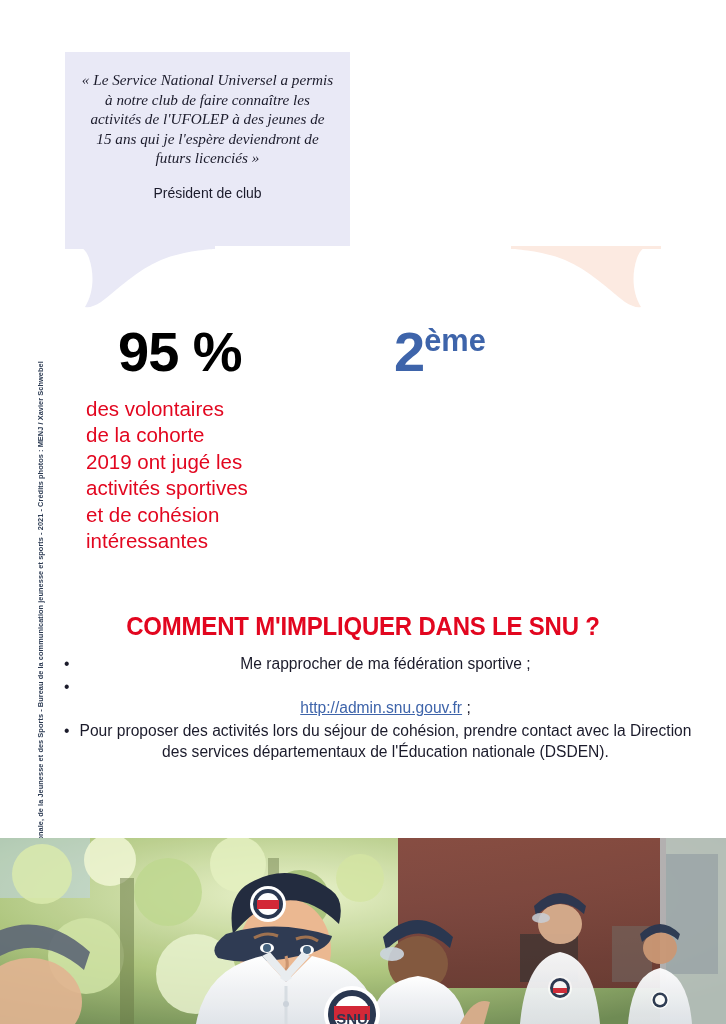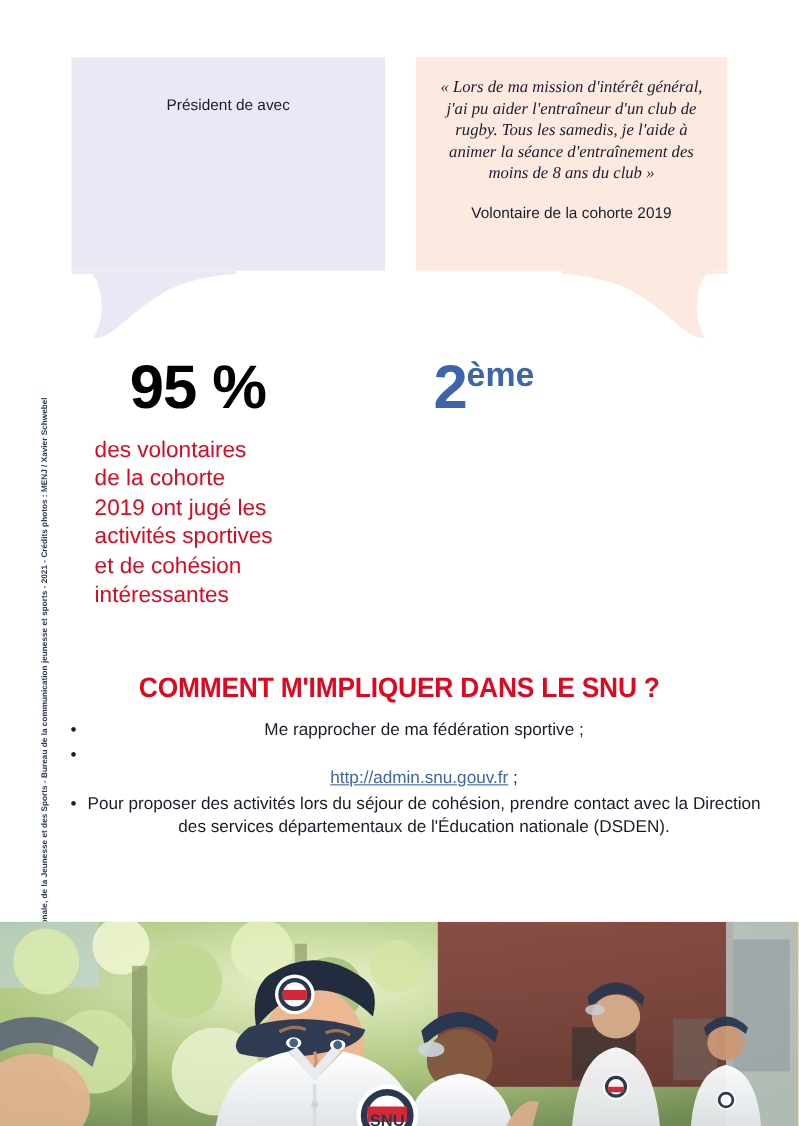--- a/index.html
+++ b/index.html
@@ -201,34 +201,31 @@
 </head>
 <body>
 
 <div class="credit-rail">
   <div class="credit-text">© Ministère de l'Éducation nationale, de la Jeunesse et des Sports - Bureau de la communication jeunesse et sports - 2021 - Crédits photos : MENJ / Xavier Schwebel</div>
 </div>
 
 <div class="bubbles">
 
   <div class="bubble bubble-left">
-    <div class="bubble-attrib">Président de avec</div>
+    <p class="bubble-quote">« Le Service National Universel a permis à notre club de faire connaître les activités de l'UFOLEP à des jeunes de 15 ans qui je l'espère deviendront de futurs licenciés »</p>
+    <div class="bubble-attrib">Président de club</div>
   </div>
   <div class="bubble-tail tail-left">
     <svg width="150" height="62" viewBox="0 0 150 62">
       <path d="M0,0 H150 V3 C150,3 120,4 96,14 C72,24 52,44 36,56 C30,60 24,62 20,61
                C28,48 30,30 24,12 C22,6 18,2 14,0 Z" fill="#e9e9f6"></path>
       <rect x="0" y="0" width="150" height="3" fill="#e9e9f6"></rect>
     </svg>
   </div>
 
-  <div class="bubble bubble-right">
-    <p class="bubble-quote">« Lors de ma mission d'intérêt général, j'ai pu aider l'entraîneur d'un club de rugby. Tous les samedis, je l'aide à animer la séance d'entraînement des moins de 8 ans du club »</p>
-    <div class="bubble-attrib">Volontaire de la cohorte 2019</div>
-  </div>
   <div class="bubble-tail tail-right">
     <svg width="150" height="62" viewBox="0 0 150 62">
       <path d="M150,0 H0 V3 C0,3 30,4 54,14 C78,24 98,44 114,56 C120,60 126,62 130,61
                C122,48 120,30 126,12 C128,6 132,2 136,0 Z" fill="#fceae1"></path>
       <rect x="0" y="0" width="150" height="3" fill="#fceae1"></rect>
     </svg>
   </div>
 
 </div>
 

